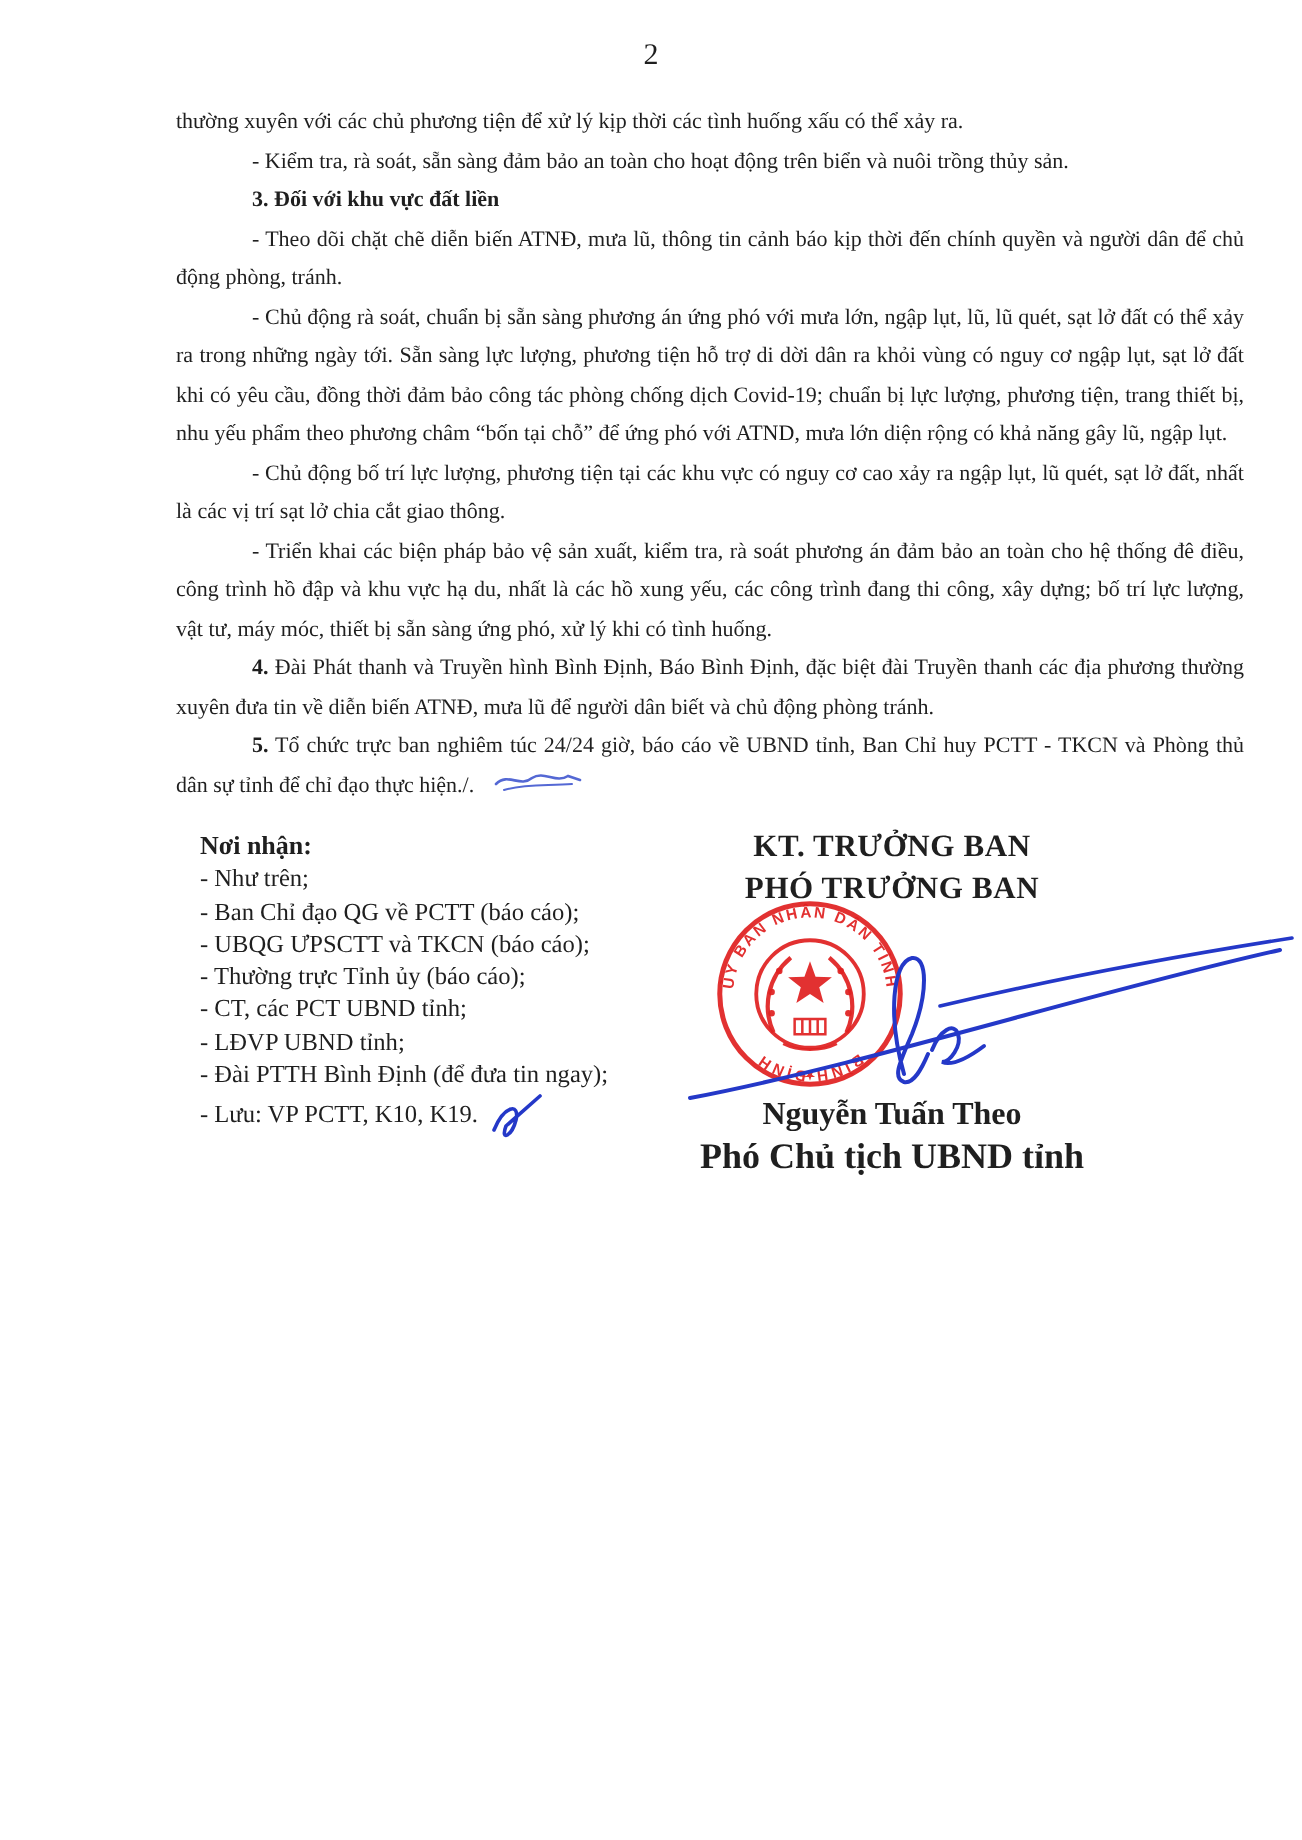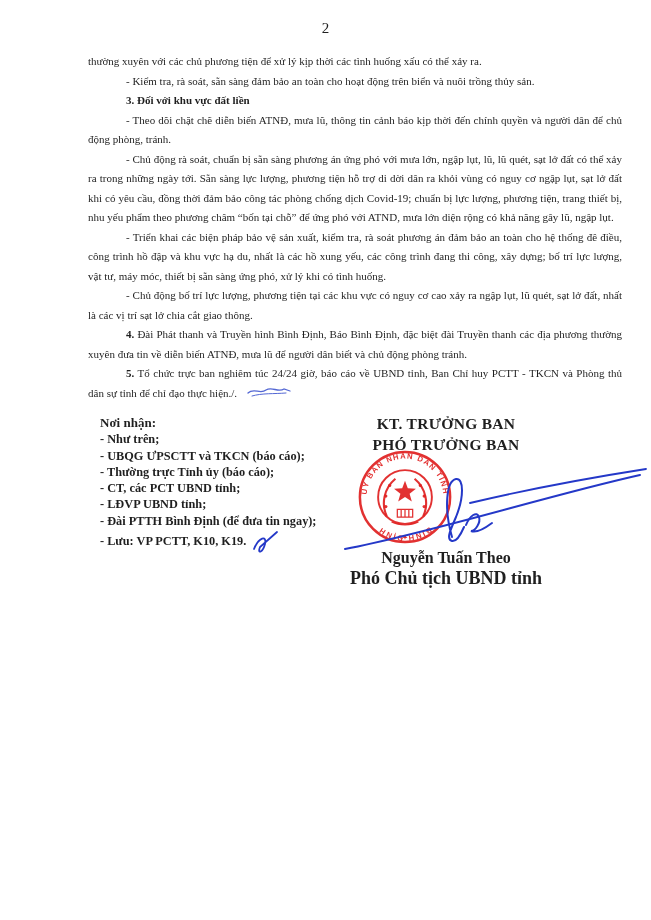--- a/index.html
+++ b/index.html
@@ -28,21 +28,21 @@
   .footer{
     position:relative;
     margin:10px 29px 0 88px;
     height:340px;
   }
   .recipients{
     position:absolute;left:12px;top:2px;
     font-size:12.3px;line-height:16.3px;
   }
   .recipients .rcp-title{font-weight:bold;font-size:13px;}
-  .recipients .rcp-item{white-space:nowrap;font-weight:bold;}
+  .recipients .rcp-item{white-space:nowrap;}
   .sig-right{
     position:absolute;left:212px;top:0;width:292px;
     text-align:center;font-weight:bold;
   }
   .sig-right .sig-line{font-size:15.5px;line-height:21px;letter-spacing:.3px;}
   .sig-right .sig-spacer{height:92px;}
   .sig-right .sig-name{font-size:16px;line-height:21px;}
   .sig-right .sig-title{font-size:18px;line-height:21px;}
   .overlay{
     position:absolute;left:242px;top:24px;width:321px;height:150px;
@@ -63,37 +63,38 @@
 <div class="page" style="--stamp-red: #e01f1f; --ink-blue: #2438c8; --text: #1f1f1f;">
 
   <div class="pageno">2</div>
 
   <div class="content" id="paragraphs">
       <p class="">thường xuyên với các chủ phương tiện để xử lý kịp thời các tình huống xấu có thể xảy ra.</p>
       <p class="indent">- Kiểm tra, rà soát, sẵn sàng đảm bảo an toàn cho hoạt động trên biển và nuôi trồng thủy sản.</p>
       <p class="indent heading">3. Đối với khu vực đất liền</p>
       <p class="indent">- Theo dõi chặt chẽ diễn biến ATNĐ, mưa lũ, thông tin cảnh báo kịp thời đến chính quyền và người dân để chủ động phòng, tránh.</p>
       <p class="indent">- Chủ động rà soát, chuẩn bị sẵn sàng phương án ứng phó với mưa lớn, ngập lụt, lũ, lũ quét, sạt lở đất có thể xảy ra trong những ngày tới. Sẵn sàng lực lượng, phương tiện hỗ trợ di dời dân ra khỏi vùng có nguy cơ ngập lụt, sạt lở đất khi có yêu cầu, đồng thời đảm bảo công tác phòng chống dịch Covid-19; chuẩn bị lực lượng, phương tiện, trang thiết bị, nhu yếu phẩm theo phương châm “bốn tại chỗ” để ứng phó với ATND, mưa lớn diện rộng có khả năng gây lũ, ngập lụt.</p>
+      <p class="indent">- Chủ động bố trí lực lượng, phương tiện tại các khu vực có nguy cơ cao xảy ra ngập lụt, lũ quét, sạt lở đất, nhất là các vị trí sạt lở chia cắt giao thông.</p>
       <p class="indent">- Triển khai các biện pháp bảo vệ sản xuất, kiểm tra, rà soát phương án đảm bảo an toàn cho hệ thống đê điều, công trình hồ đập và khu vực hạ du, nhất là các hồ xung yếu, các công trình đang thi công, xây dựng; bố trí lực lượng, vật tư, máy móc, thiết bị sẵn sàng ứng phó, xử lý khi có tình huống.</p>
-      <p class="indent">- Chủ động bố trí lực lượng, phương tiện tại các khu vực có nguy cơ cao xảy ra ngập lụt, lũ quét, sạt lở đất, nhất là các vị trí sạt lở chia cắt giao thông.</p>
       <p class="indent"><b>4.</b> Đài Phát thanh và Truyền hình Bình Định, Báo Bình Định, đặc biệt đài Truyền thanh các địa phương thường xuyên đưa tin về diễn biến ATNĐ, mưa lũ để người dân biết và chủ động phòng tránh.</p>
       <p class="indent"><b>5.</b> Tổ chức trực ban nghiêm túc 24/24 giờ, báo cáo về UBND tỉnh, Ban Chỉ huy PCTT - TKCN và Phòng thủ dân sự tỉnh để chỉ đạo thực hiện./.
   <svg class="pen-mark" width="46" height="14" viewBox="0 0 46 14">
     <path d="M2 8 C8 2 14 10 20 5 C26 1 32 8 38 4 L44 6" fill="none" stroke="#5468d4" stroke-width="1.3" stroke-linecap="round"></path>
     <path d="M6 11 C16 8 28 9 40 8" fill="none" stroke="#5468d4" stroke-width="1" stroke-linecap="round"></path>
   </svg>
 </p>
     </div>
 
   <div class="footer">
 
     <div class="recipients">
       <div class="rcp-title">Nơi nhận:</div>
       <div id="recipient-items">
           <div class="rcp-item">- Như trên;</div>
+          <div class="rcp-item">- Ban Chỉ đạo QG về PCTT (báo cáo);</div>
           <div class="rcp-item">- UBQG ƯPSCTT và TKCN (báo cáo);</div>
           <div class="rcp-item">- Thường trực Tỉnh ủy (báo cáo);</div>
           <div class="rcp-item">- CT, các PCT UBND tỉnh;</div>
           <div class="rcp-item">- LĐVP UBND tỉnh;</div>
           <div class="rcp-item">- Đài PTTH Bình Định (để đưa tin ngay);</div>
           <div class="rcp-item">- Lưu: VP PCTT, K10, K19.
   <svg class="pen-flourish" width="30" height="30" viewBox="0 0 30 30">
     <path d="M3 20 C8 8 16 6 14 15 C12 23 6 26 9 18 L26 3" fill="none" stroke="#2438c8" stroke-width="1.8" stroke-linecap="round"></path>
   </svg>
 </div>

